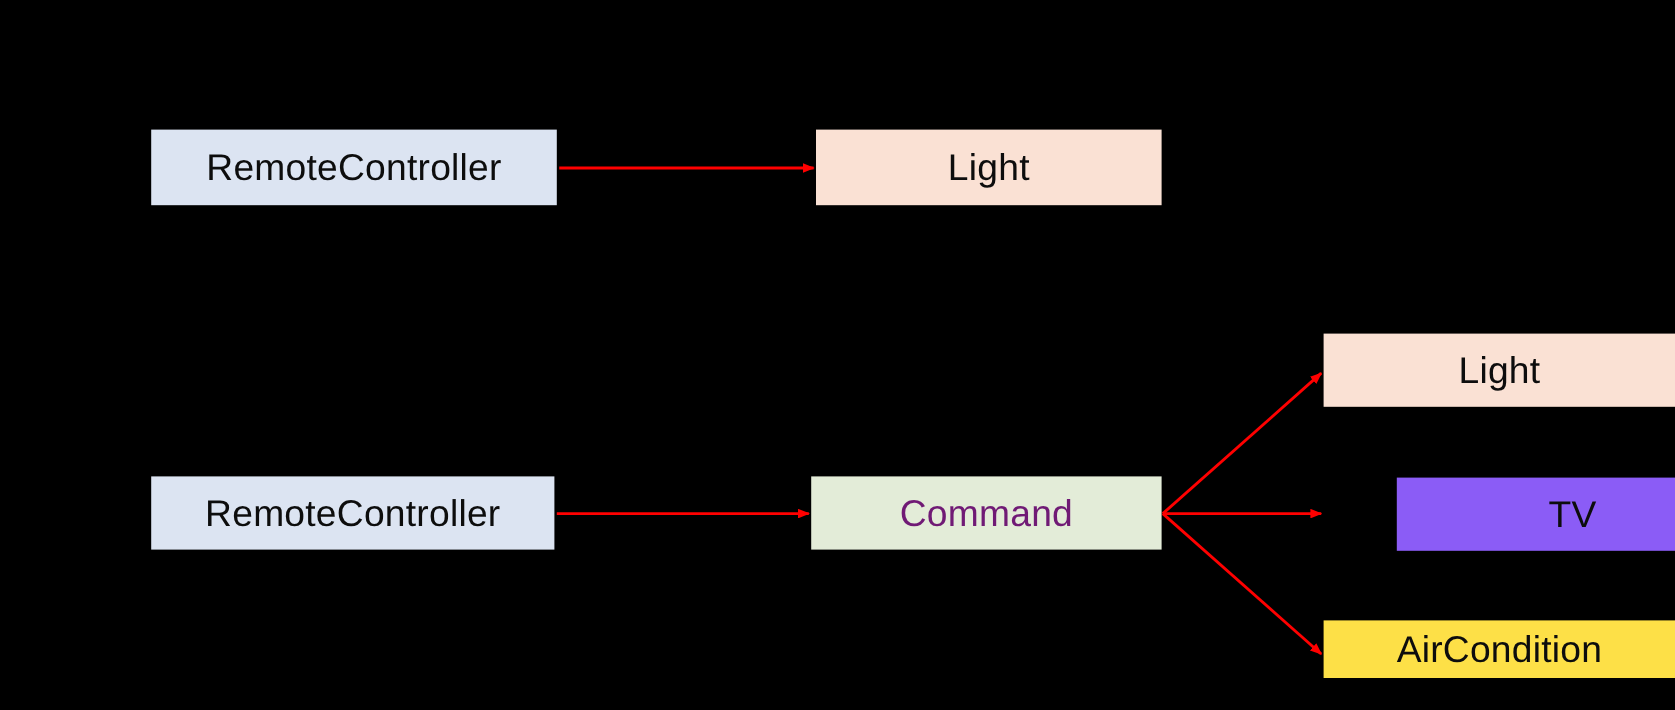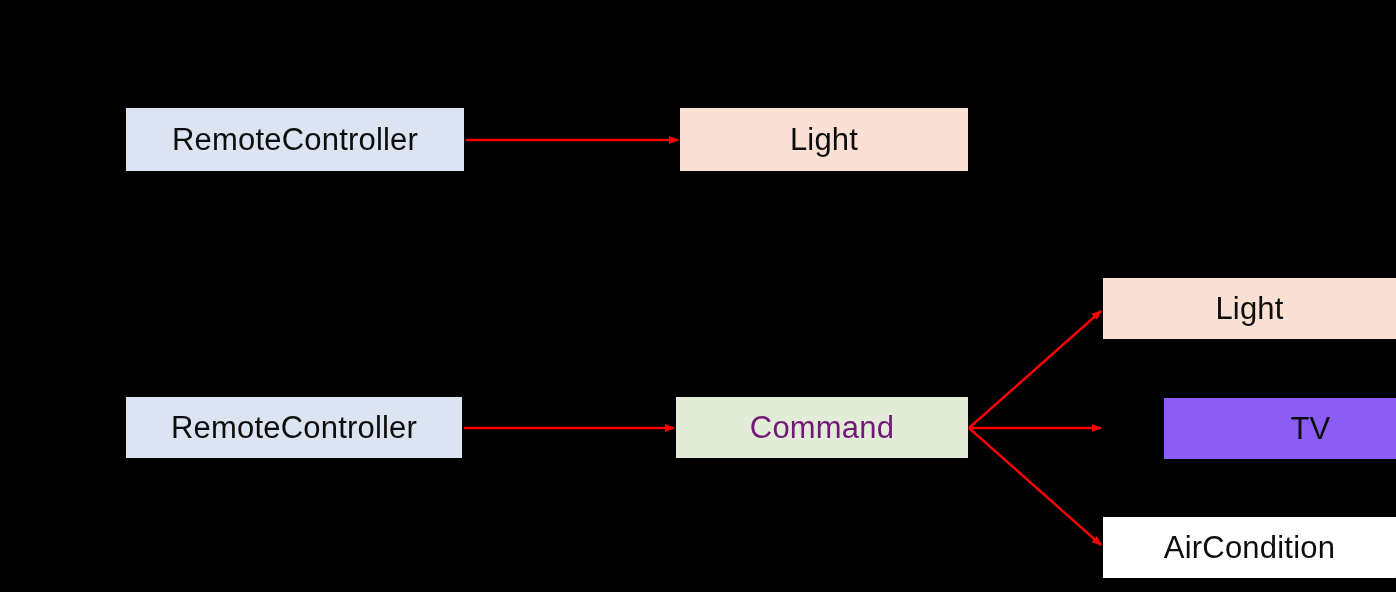--- a/index.html
+++ b/index.html
@@ -74,18 +74,18 @@
       </div>
       <div class="node" style="left: 676px; top: 397px; width: 292px; height: 61px; background: rgb(227, 236, 216); color: #701a75;">
         <span class="node-label">Command</span>
       </div>
       <div class="node" style="left: 1103px; top: 278px; width: 293px; height: 61px; background: rgb(250, 225, 212); color: rgb(13, 13, 13);">
         <span class="node-label">Light</span>
       </div>
       <div class="node" style="left: 1152px; top: 398px; width: 293px; height: 61px; background: #8b5cf6; color: rgb(13, 13, 13); margin-left: 12px;">
         <span class="node-label">TV</span>
       </div>
-      <div class="node" style="left: 1103px; top: 517px; width: 293px; height: 61px; background: #ffffff; color: rgb(13, 13, 13);">
+      <div class="node" style="left: 1103px; top: 517px; width: 293px; height: 48px; background: #fde047; color: rgb(13, 13, 13);">
         <span class="node-label">AirCondition</span>
       </div>
     </div>
 
 </div>
 
 </body></html>

